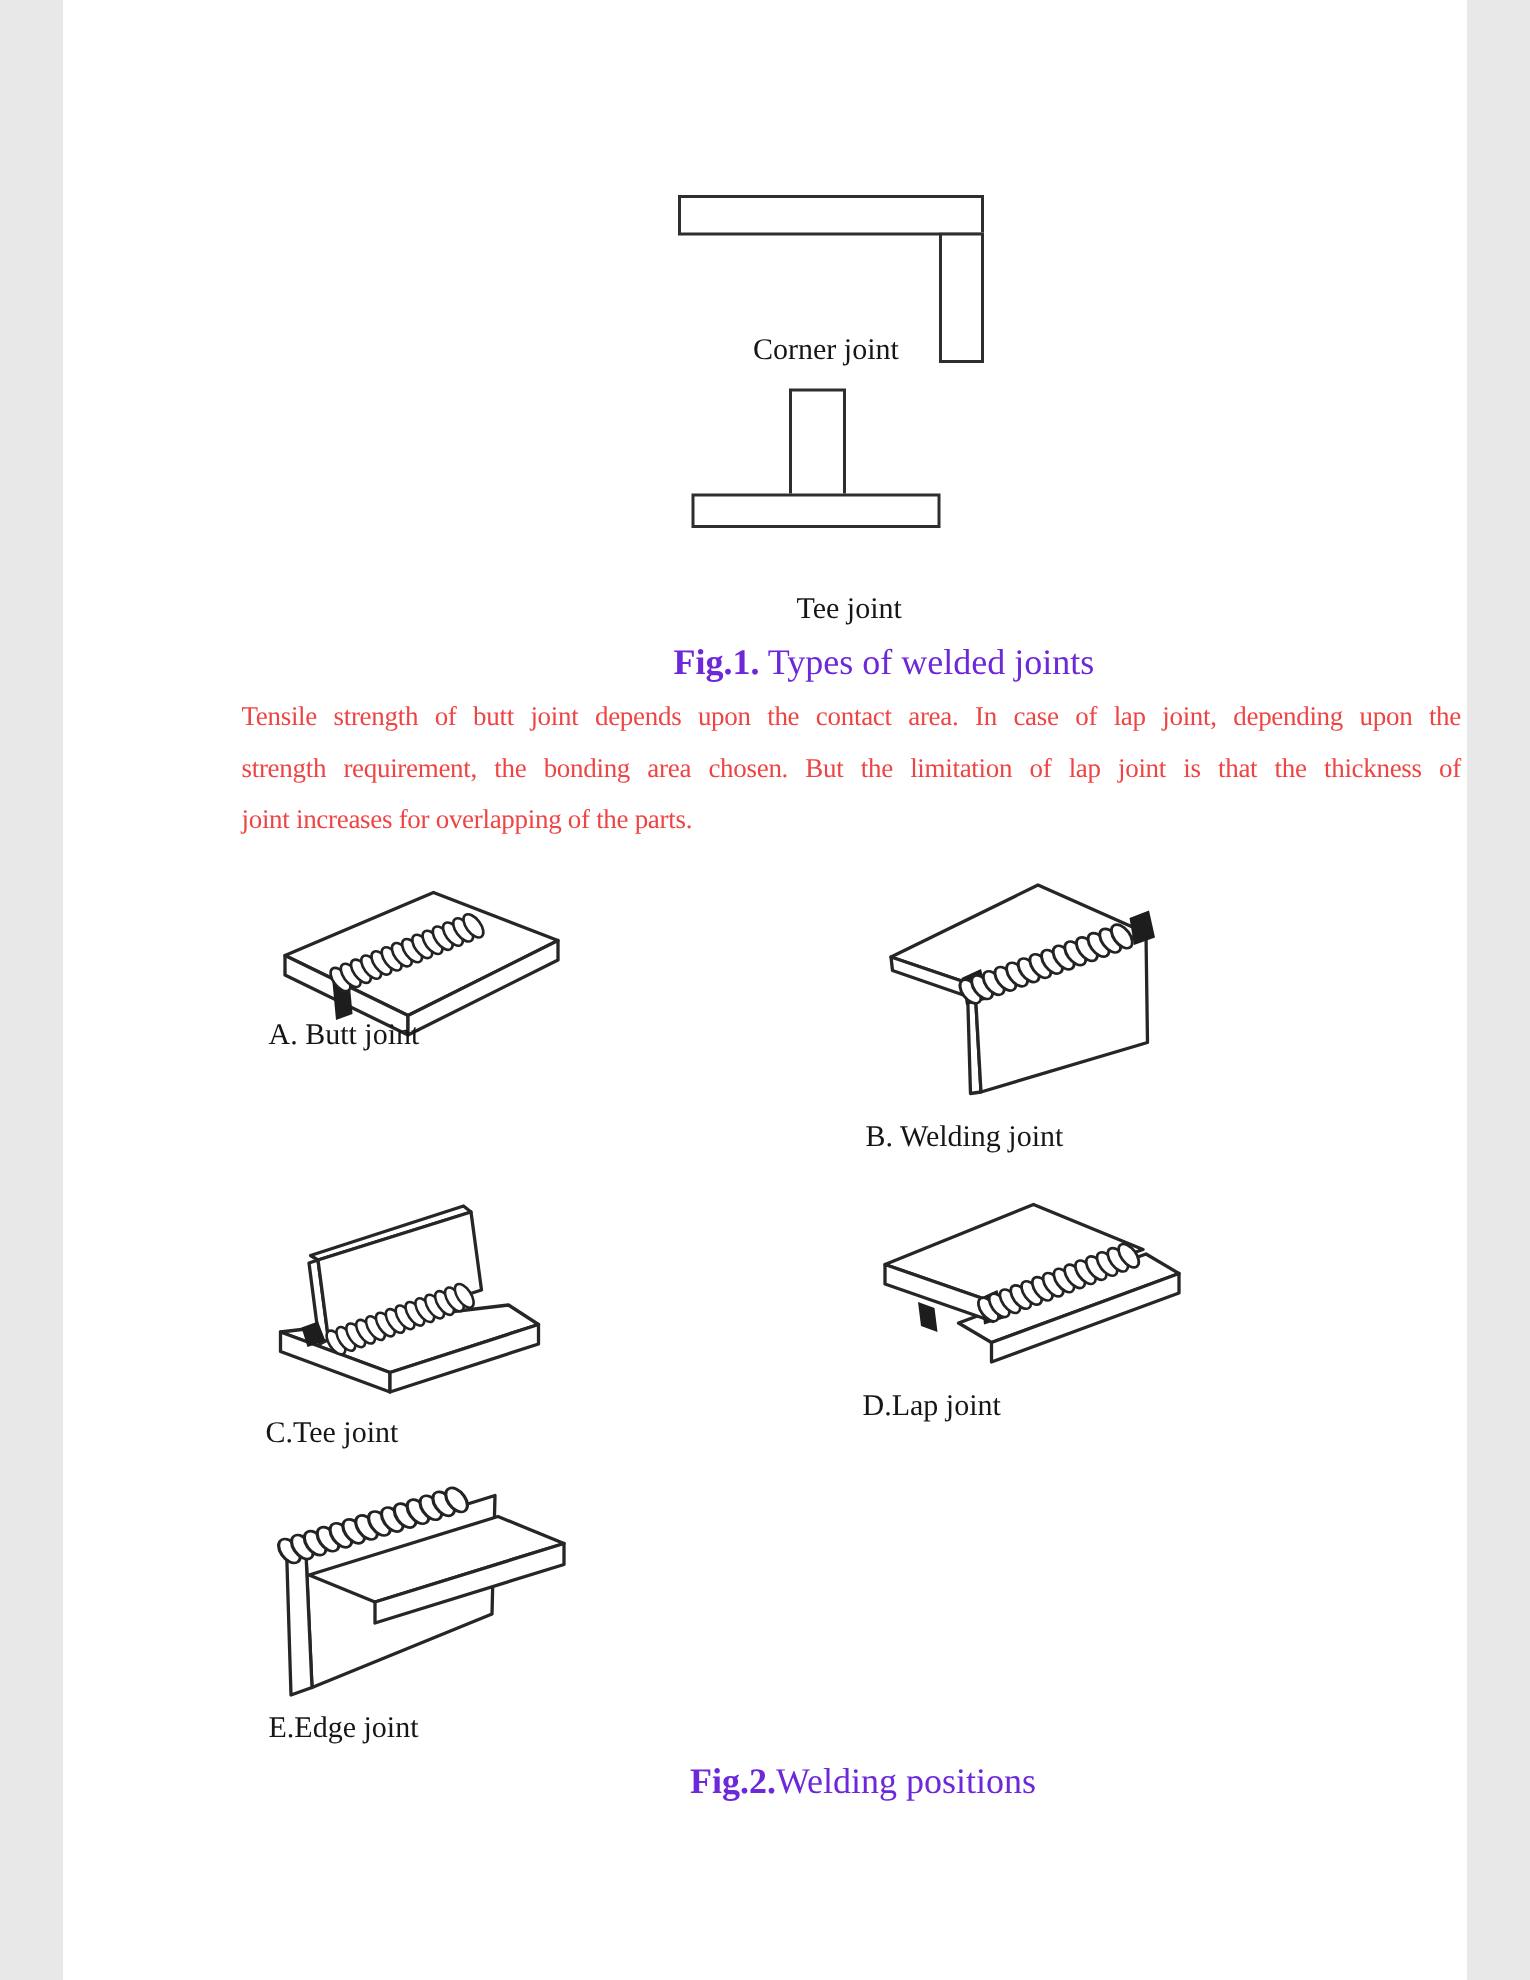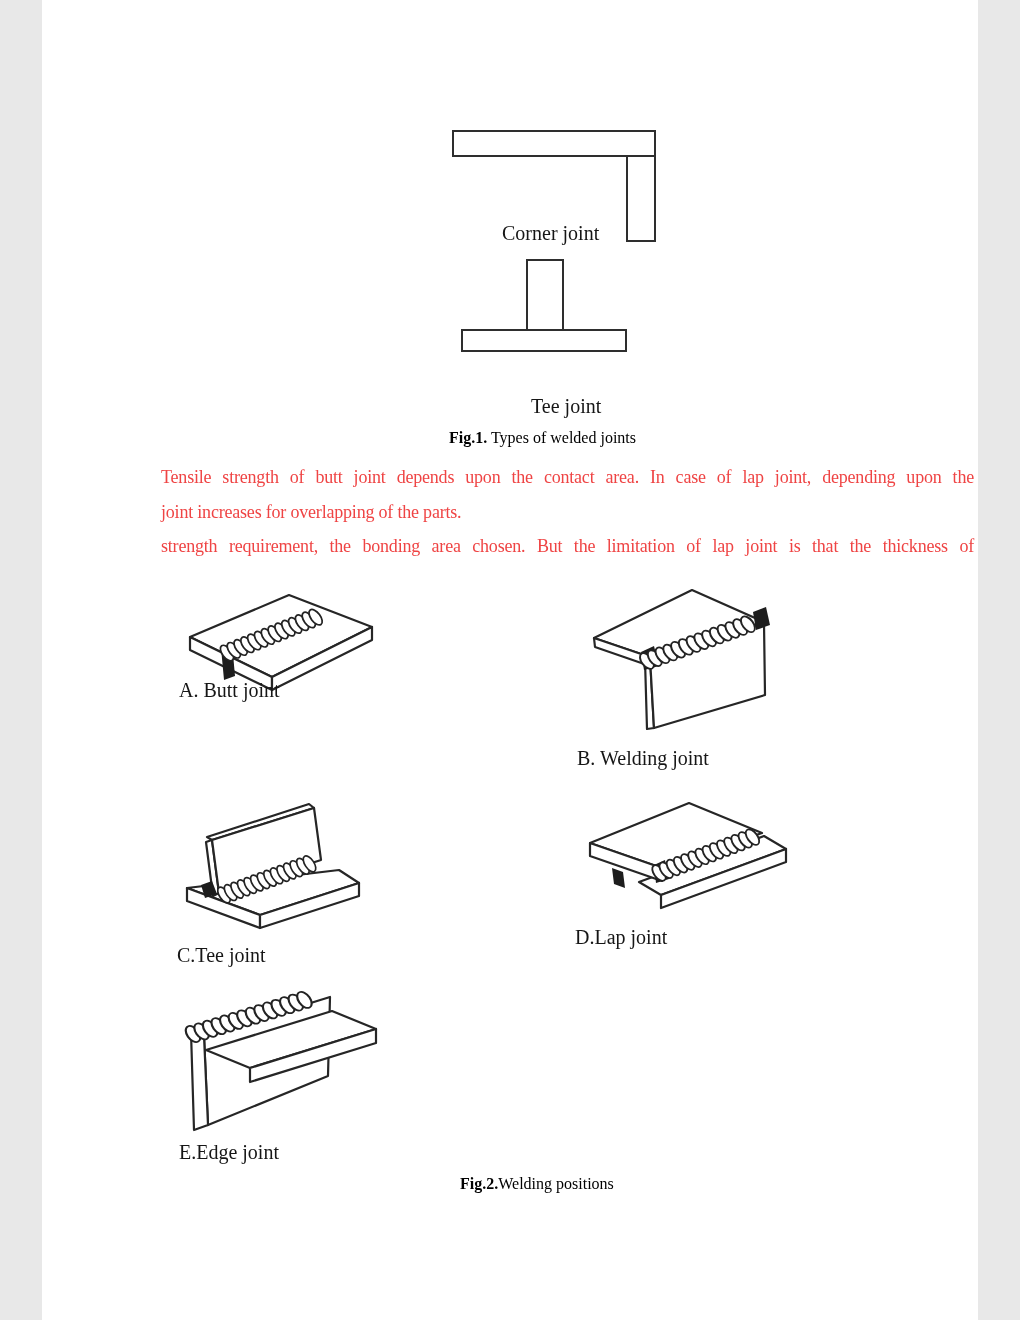--- a/index.html
+++ b/index.html
@@ -19,23 +19,23 @@
     box-sizing:border-box;
   }
   .lbl{
     position:absolute;
     font-size:20px;
     white-space:nowrap;
     color:#161616;
   }
   .caption{
     position:absolute;
-    font-size:16px;
+    font-size:24px;
     white-space:nowrap;
-    color:#000000;
+    color:#6d28d9;
   }
   .caption b{font-weight:bold;}
   .para{
     position:absolute;
     left:119px;top:460px;width:813px;
     font-size:18px;
     line-height:34.6px;
     letter-spacing:-0.2px;
     color:#ef4444;
   }
@@ -77,22 +77,22 @@
   <div class="rect" style="left:484px;top:259px;width:38px;height:73px"></div>
   <div class="rect" style="left:419px;top:329px;width:166px;height:23px"></div>
   <div class="lbl" style="left:489px;top:395px">Tee joint</div>
 
   <div class="caption" style="left:407px;top:429px">
     <b>Fig.1.</b><span> Types of welded joints</span>
   </div>
 
   <div class="para">
     <div class="jline">Tensile strength of butt joint depends upon the contact area. In case of lap joint, depending upon the</div>
+    <div class="jline">strength requirement, the bonding area chosen. But the limitation of lap joint is that the thickness of</div>
     <div class="jline last">joint increases for overlapping of the parts.</div>
-    <div class="jline">strength requirement, the bonding area chosen. But the limitation of lap joint is that the thickness of</div>
   </div>
 
   <svg class="fig" style="left:143px;top:588px" width="195" height="105" viewBox="0 0 195 105">
     <g fill="#ffffff" stroke="#262626" stroke-width="2.2" stroke-linejoin="round">
       <polygon points="5,49 104,7 187,39 87,89"></polygon>
       <polygon points="5,49 87,89 87,102 5,62"></polygon>
       <polygon points="87,89 187,39 187,52 87,102"></polygon>
     </g>
     <polygon points="36,60 47,55 50,88 39,92" fill="#1d1d1d"></polygon>
     <use href="#bead" transform="translate(42,65) rotate(-22) scale(1.05 1)"></use>

